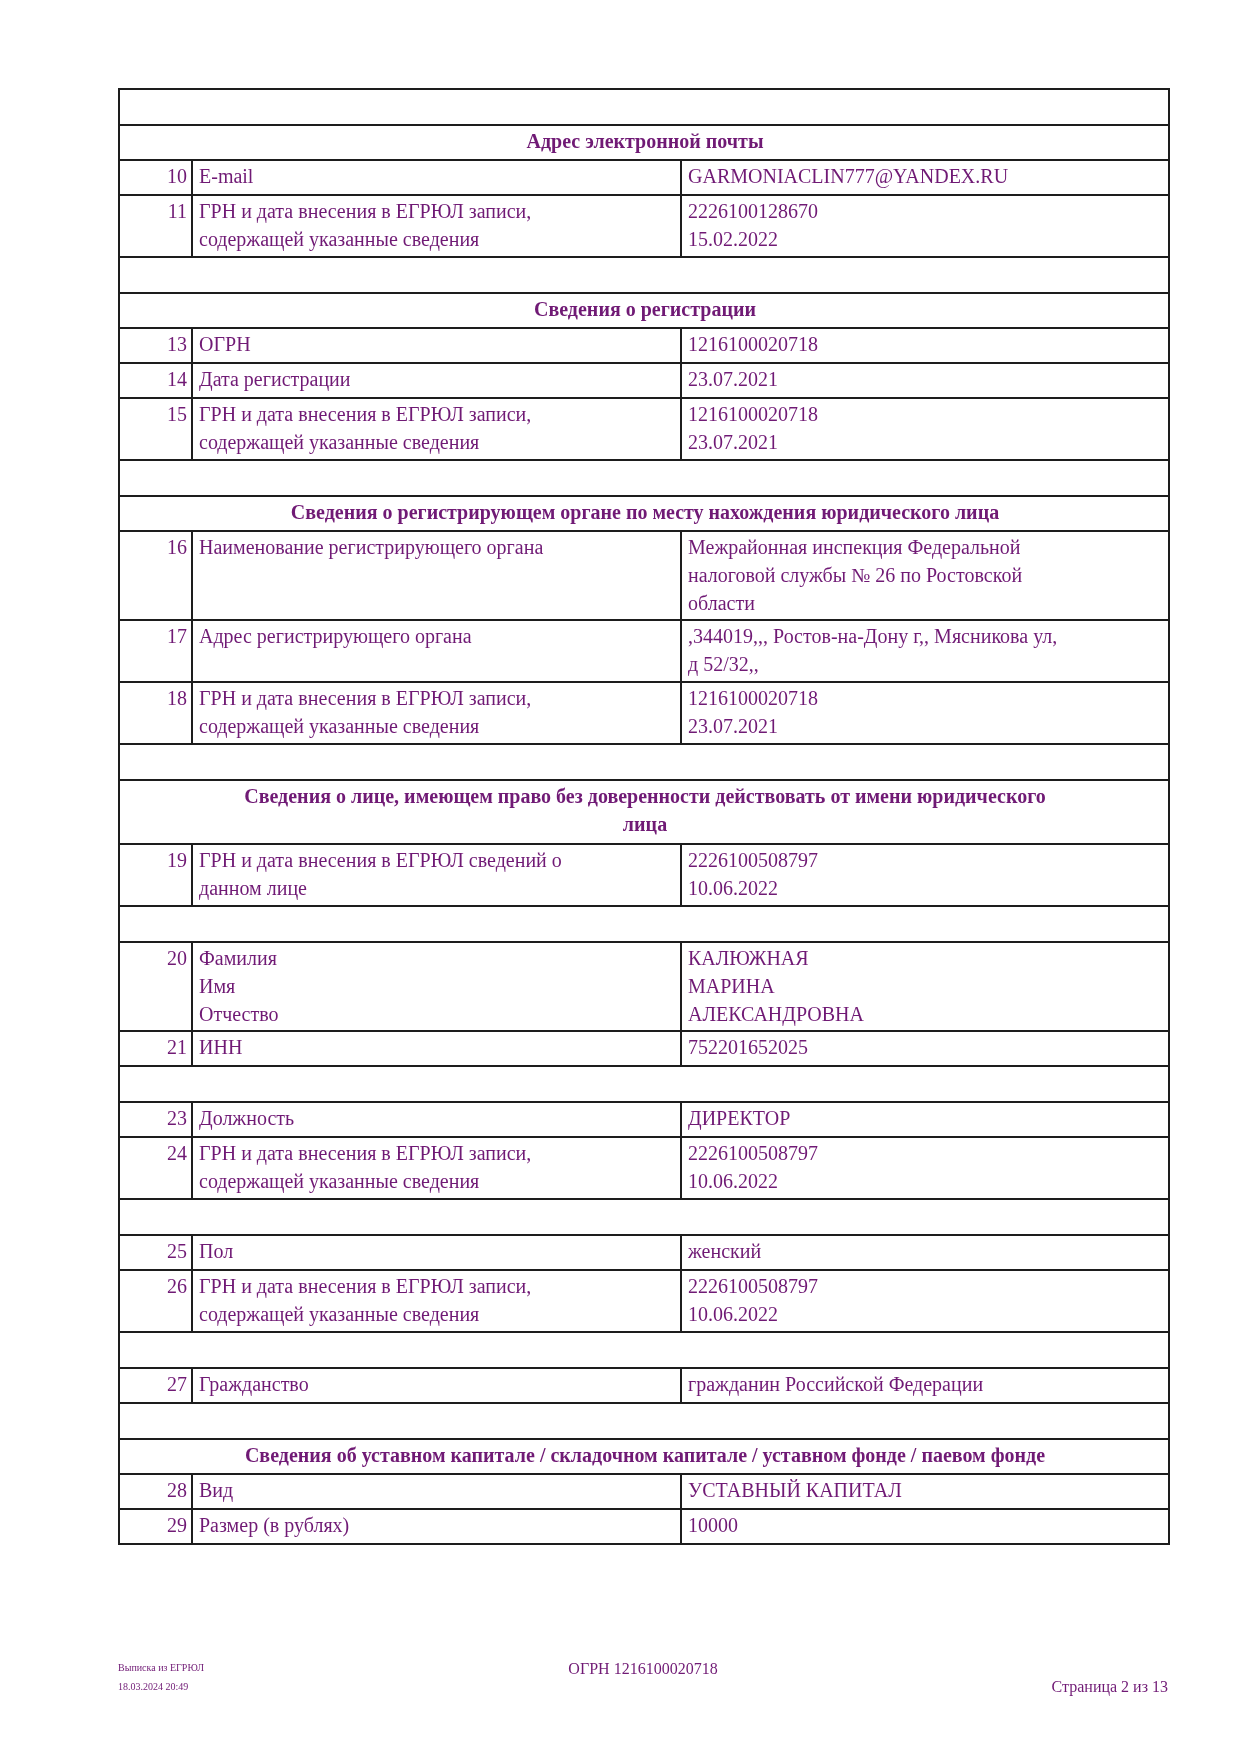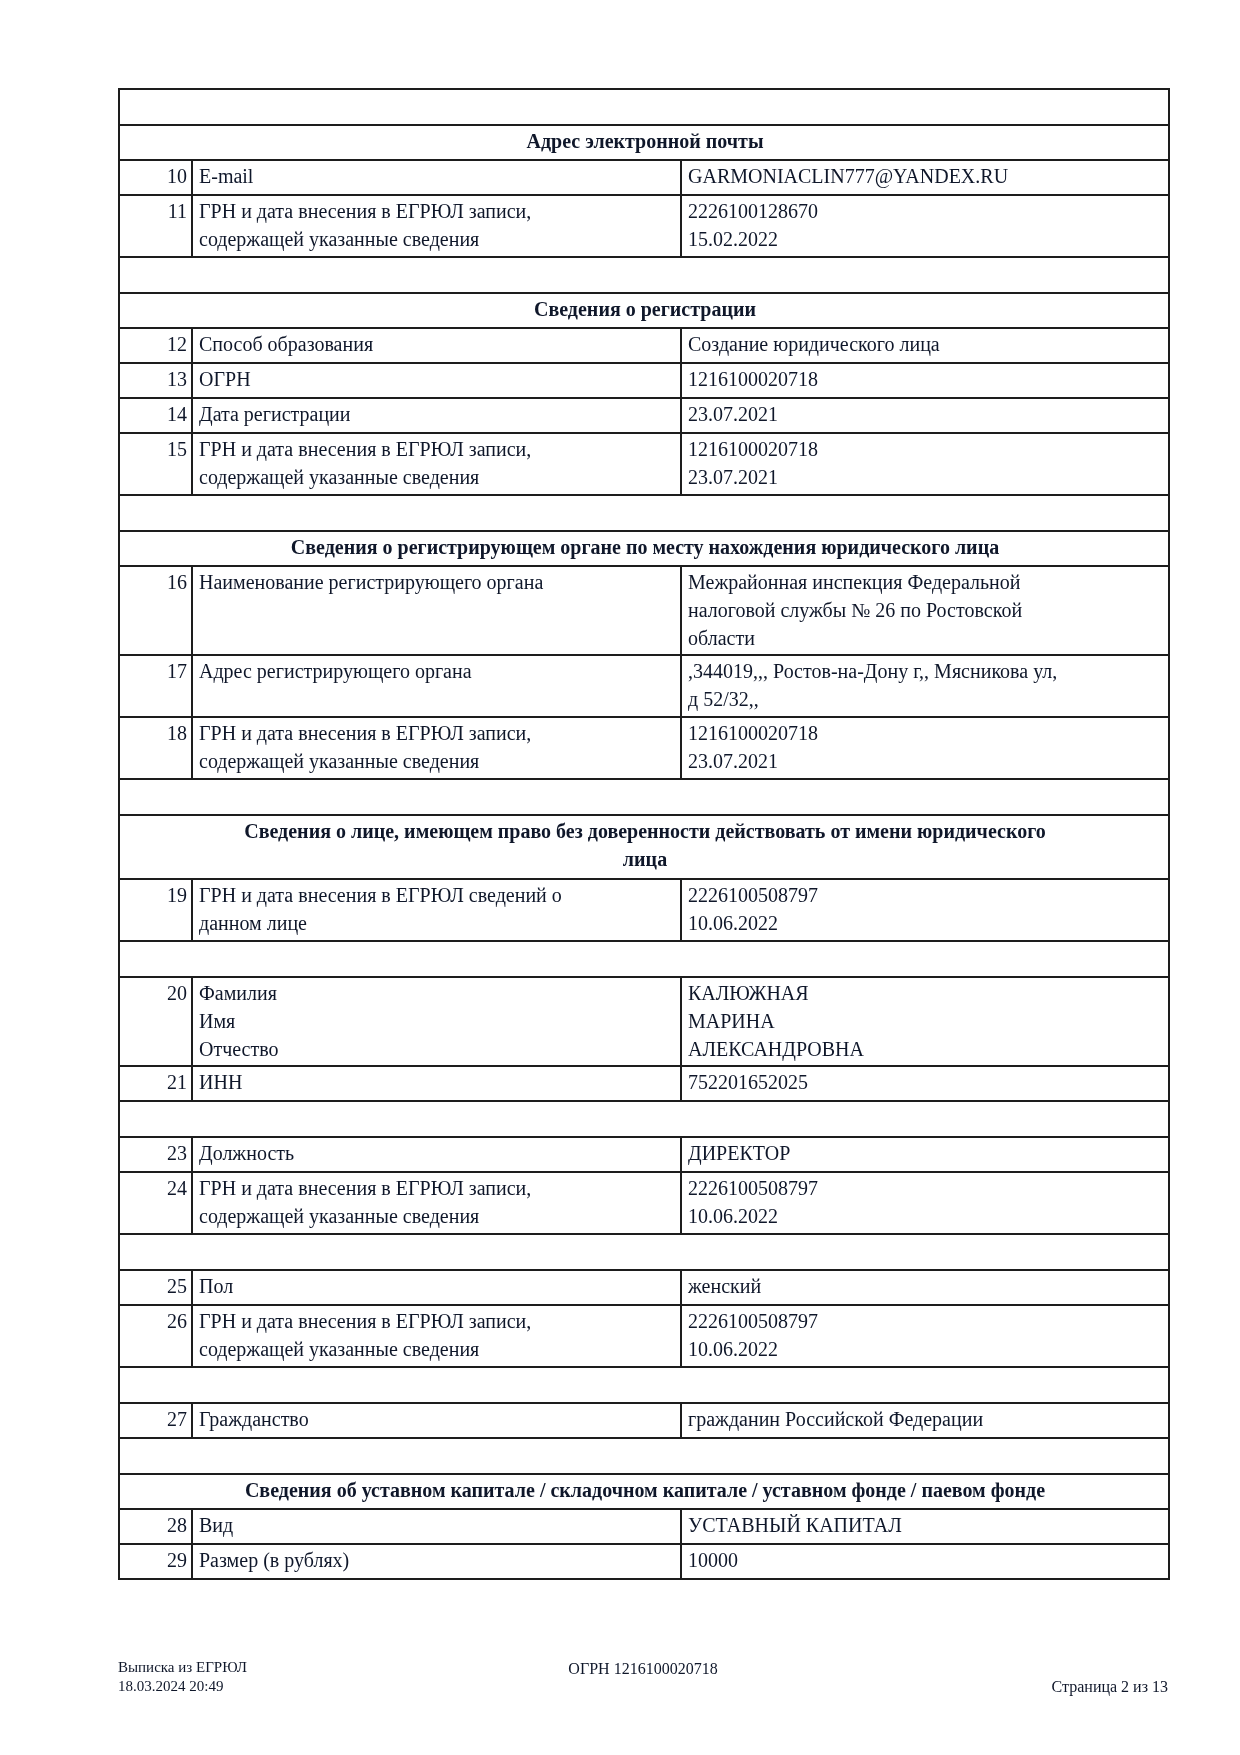--- a/index.html
+++ b/index.html
@@ -2,21 +2,21 @@
 <html lang="ru"><head>
 <meta charset="utf-8">
 <style>
   html, body { margin: 0; padding: 0; background: #ffffff; }
   .page {
     position: relative;
     width: 1240px;
     height: 1755px;
     background: #ffffff;
     font-family: "Liberation Serif", "DejaVu Serif", serif;
-    color: #0f172a;
+    color: #701a75;
     overflow: hidden;
   }
   table.egrul {
     position: absolute;
     left: 118px;
     top: 88px;
     width: 1050px;
     border-collapse: collapse;
     table-layout: fixed;
     font-size: 20px;
@@ -44,21 +44,21 @@
   .footer {
     position: absolute;
     left: 118px;
     top: 1652px;
     width: 1050px;
     height: 46px;
   }
   .footer-left {
     position: absolute;
     left: 0; bottom: 2px;
-    font-size: 15px;
+    font-size: 10px;
     line-height: 19px;
   }
   .footer-center {
     position: absolute;
     left: 50%; bottom: 20px;
     transform: translateX(-50%);
     font-size: 16px;
     line-height: 19px;
   }
   .footer-right {
@@ -98,25 +98,20 @@
 содержащей указанные сведения</td>
         <td>2226100128670
 15.02.2022</td>
       </tr>
       <tr class="hs">
         <td class="spacer-cell" colspan="3"></td>
       </tr>
 
       <tr class="h1">
         <td class="section-cell" colspan="3">Сведения о регистрации</td>
-      </tr>
-      <tr class="h1">
-        <td class="num">12</td>
-        <td>Способ образования</td>
-        <td>Создание юридического лица</td>
       </tr>
       <tr class="h1">
         <td class="num">13</td>
         <td>ОГРН</td>
         <td>1216100020718</td>
       </tr>
       <tr class="h1">
         <td class="num">14</td>
         <td>Дата регистрации</td>
         <td>23.07.2021</td>

